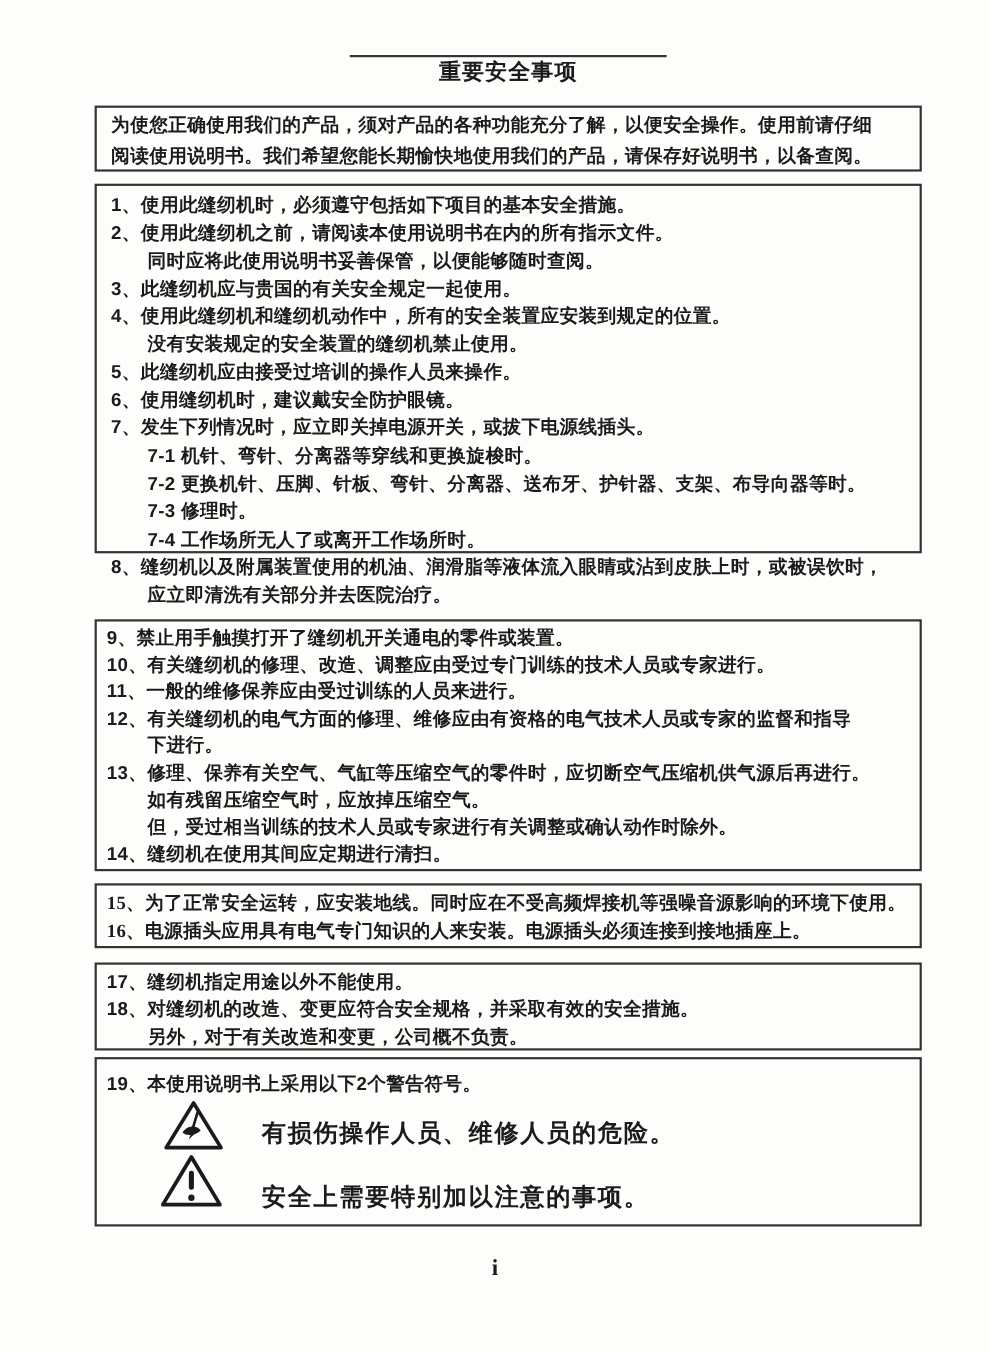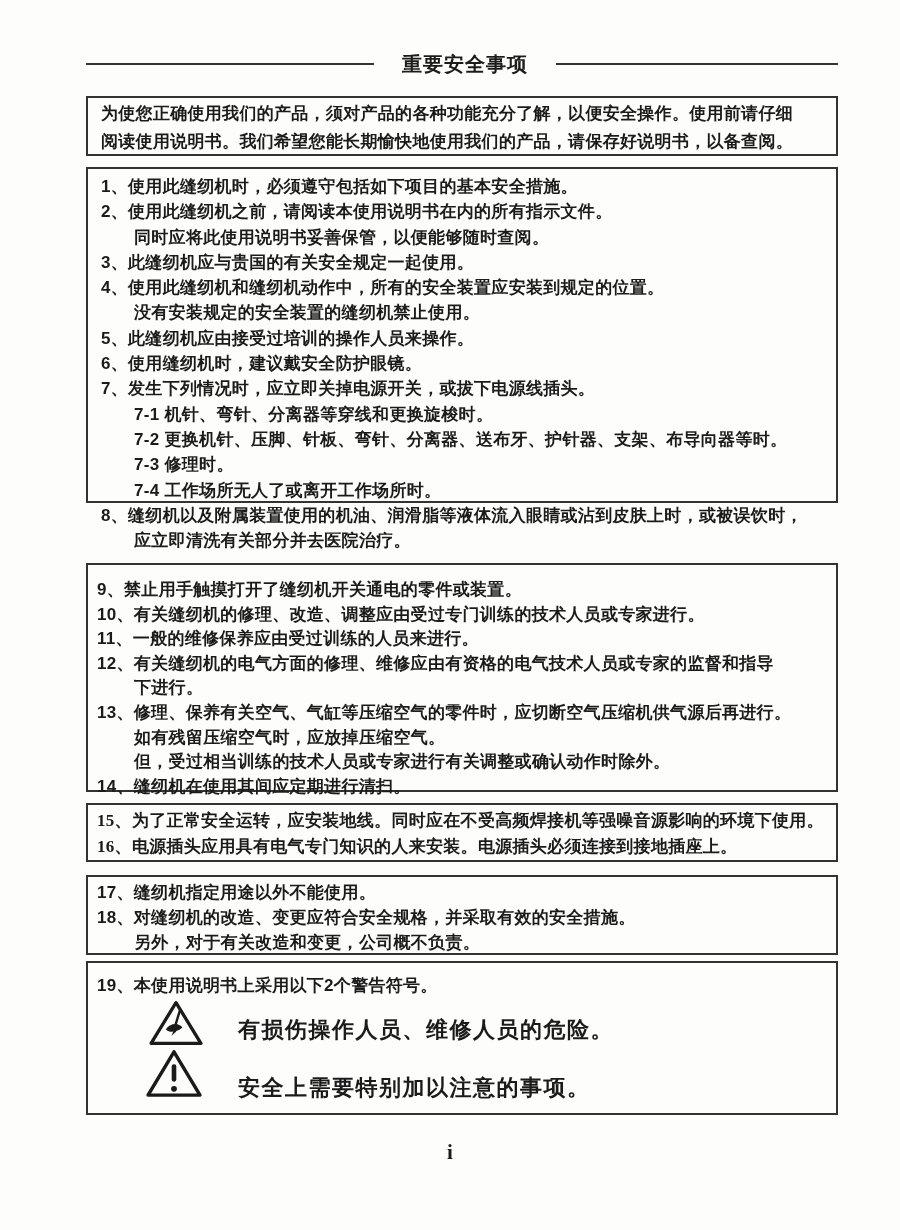--- a/index.html
+++ b/index.html
@@ -4,41 +4,41 @@
 <style>
   html,body{margin:0;padding:0;}
   body{
     width:900px;height:1230px;position:relative;
     background:#fdfdfc;color:#1b1b1b;
     font-family:"Liberation Sans","DejaVu Sans",sans-serif;
     font-weight:600;overflow:hidden;
   }
   .title-row{
     position:absolute;left:86px;top:50px;width:752px;height:28px;
-    display:flex;align-items:center;
+    display:flex;align-items:center;flex-direction:column;
   }
   .rule{border-top:2px solid #333;height:0;display:block;}
   .rule-left{width:288px;}
   .rule-right{flex:1;}
   .title{
     font-size:20px;font-weight:700;margin:0 28px;letter-spacing:1px;
     white-space:nowrap;
   }
   .box{
     position:absolute;left:86px;width:752px;box-sizing:border-box;
     border:2px solid #333;background:transparent;margin-top:10px;
   }
   .line{font-size:17px;letter-spacing:.3px;white-space:nowrap;}
   .l0{padding-left:13px;}
   .l1{padding-left:46px;}
   .intro{top:86px;height:60px;padding-top:2px;}
   .intro .line{line-height:28px;}
   .b2{top:157px;height:336px;padding-top:5px;}
   .b2 .line{line-height:25.3px;}
-  .b3{top:553px;height:229px;padding-top:13px;}
+  .b3{top:553px;height:229px;padding-top:3px;}
   .b3 .line{line-height:24.6px;}
   .b3 .l0{padding-left:9px;}
   .b4{top:793px;height:59px;padding-top:3px;}
   .b4 .line{line-height:26px;}
   .b4 .l0{padding-left:9px;font-family:Liberation Serif, serif;}
   .b5{top:865px;height:80px;padding-top:3px;}
   .b5 .line{line-height:25px;}
   .b5 .l0{padding-left:9px;}
   .b6{top:951px;height:154px;}
   .b6 .w-intro{padding:10px 0 0 9px;font-size:17px;line-height:25px;}

